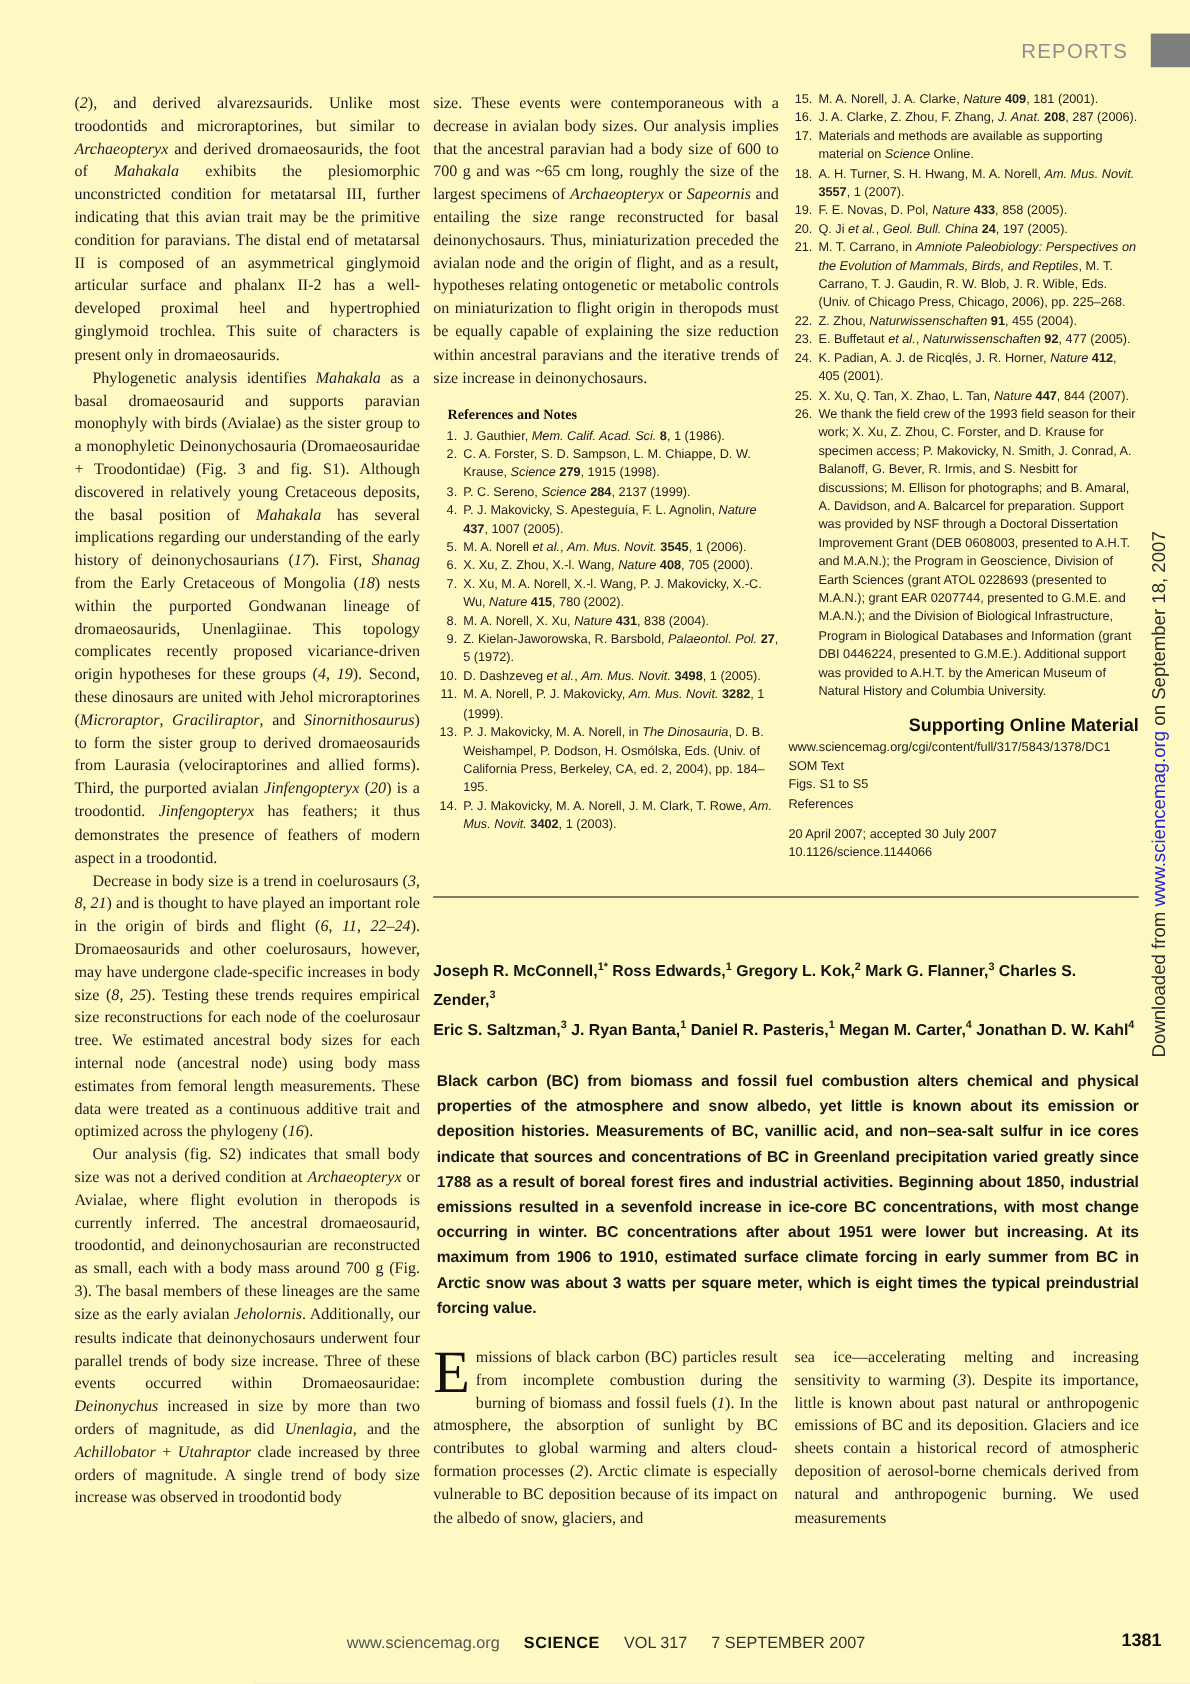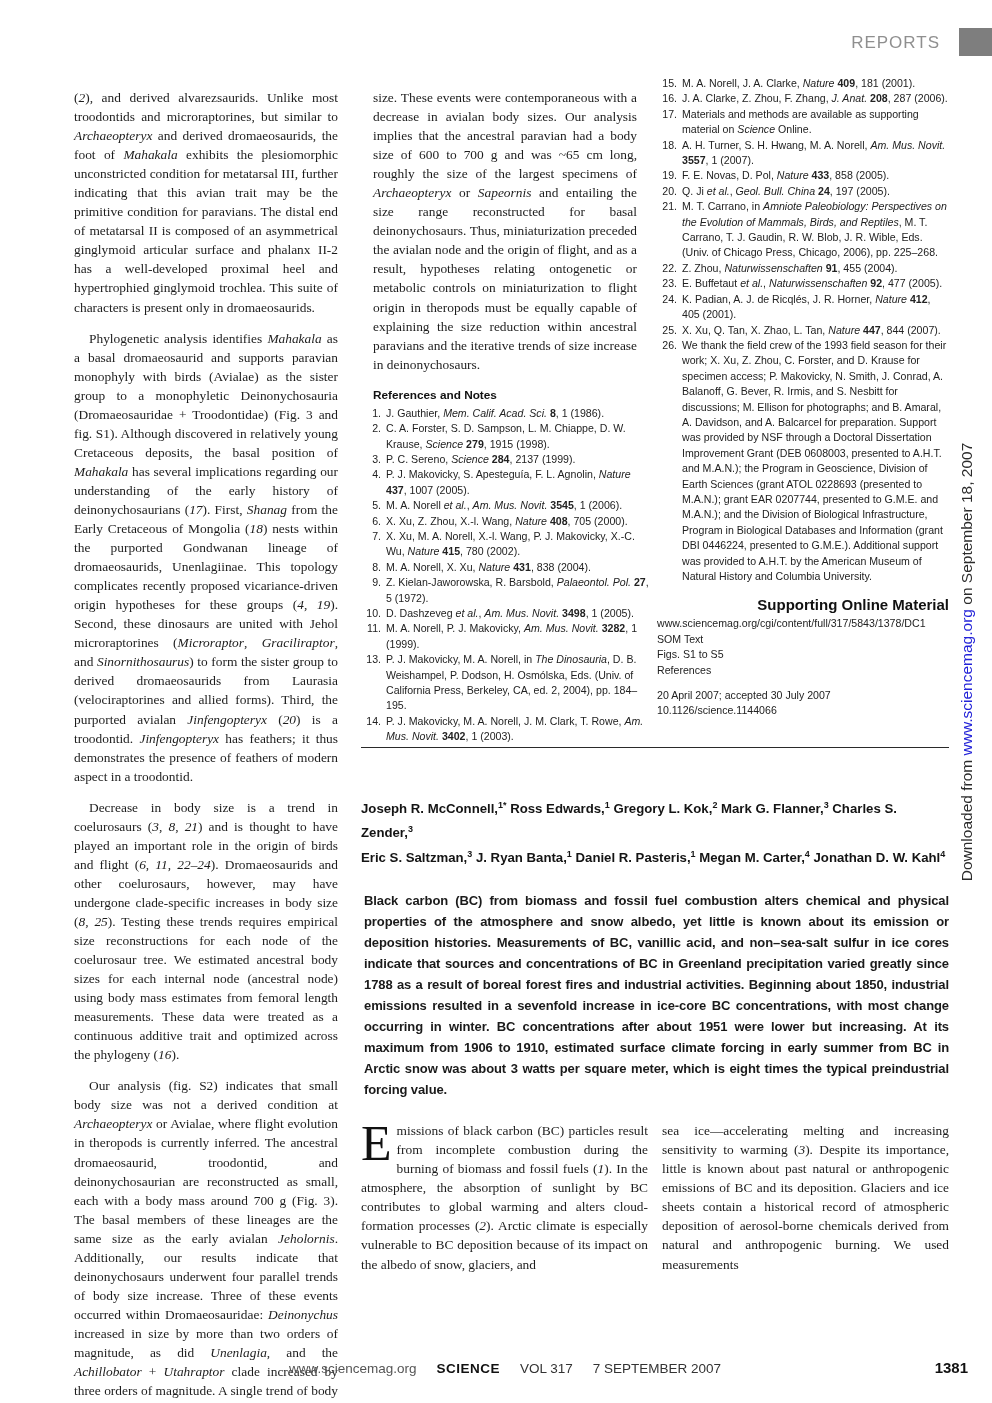--- a/index.html
+++ b/index.html
@@ -1,33 +1,33 @@
 <!DOCTYPE html>
 <html><head>
 <meta charset="utf-8">
 <style>
   html,body{margin:0;padding:0;background:#e8e8e8;}
-  .page{position:relative;width:992px;height:1403px;background:#ffffff;overflow:hidden;
+  .page{position:relative;width:992px;height:1403px;background:#fef9c3;overflow:hidden;
         font-family:"Liberation Serif",serif;color:#1c1c1c;}
 
   
   .reports-label{position:absolute;top:33px;right:52px;font-family:"Liberation Sans",sans-serif;
         font-size:17px;letter-spacing:1px;color:#8f8f8f;}
   .corner-block{position:absolute;top:28px;right:0;width:33px;height:28px;background:#7e7e7e;}
 
   
   .col{position:absolute;top:76px;}
   .col-left{left:62px;width:288px;}
   .col-mid{left:361px;width:288px;}
   .col-right{left:657px;width:292px;}
-  .serif-text p{margin:12px;font-size:13.4px;line-height:19.05px;text-align:justify;}
+  .serif-text p{margin:0;font-size:13.4px;line-height:19.05px;text-align:justify;}
   .serif-text p + p{text-indent:15px;}
 
   
-  .refs-heading{margin:14px 0 4px 12px;font-family:Liberation Sans, sans-serif;
+  .refs-heading{margin:14px 0 4px 12px;font-family:Liberation Serif, serif;
         font-size:11.8px;font-weight:bold;color:#111;}
   .ref-list{font-family:"Liberation Sans",sans-serif;font-size:10.6px;line-height:15.4px;color:#222;}
   .ref{display:flex;}
   .ref-num{width:20px;text-align:right;flex-shrink:0;margin-right:5px;}
   .ref-text{flex:1;}
   .ref-text b{font-weight:bold;}
 
   
   .som-heading{margin:12px 0 3px 0;font-family:"Liberation Sans",sans-serif;
         font-size:15px;font-weight:bold;color:#111;text-align:right;}

